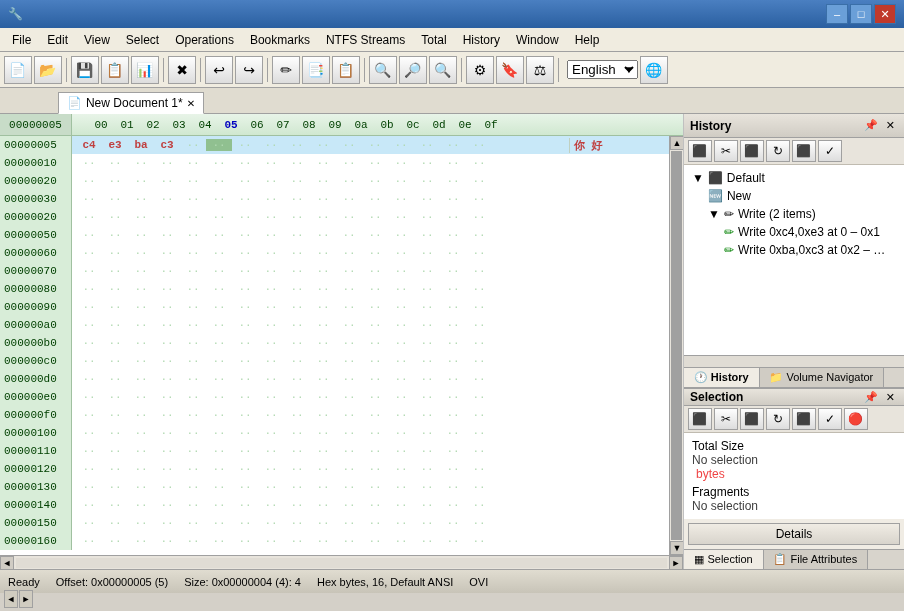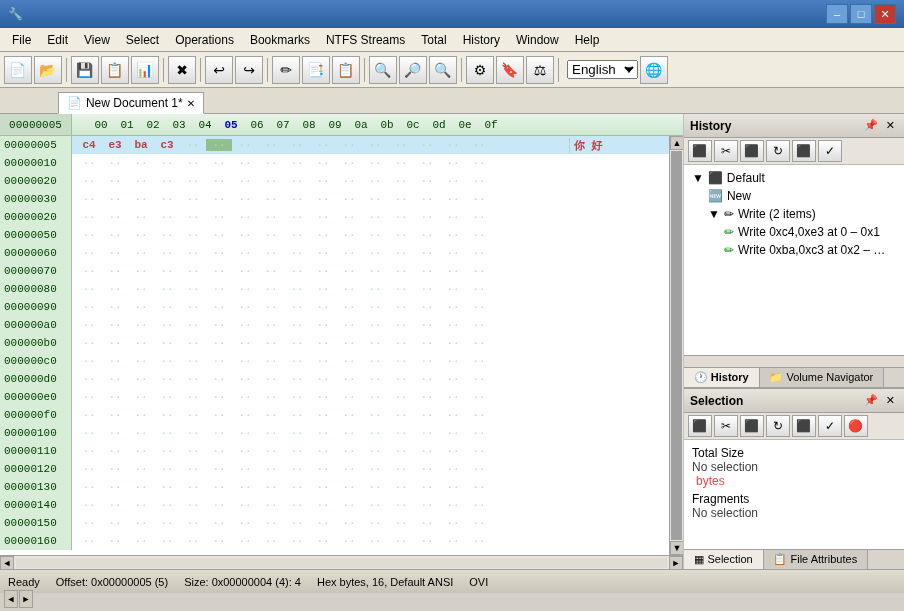--- a/index.html
+++ b/index.html
@@ -1084,20 +1084,21 @@
           <span class="info-label">Total Size</span>
           <span class="info-value">No selection</span>
           <span class="info-unit">bytes</span>
         </div>
         <div class="info-row">
           <span class="info-label">Fragments</span>
           <span class="info-value">No selection</span>
         </div>
       </div>
 
+      <div id="sel-details-btn">Details</div>
 
       <div class="sel-panel-tabs">
         <div class="sel-panel-tab active">
           <span>▦</span>
           <span>Selection</span>
         </div>
         <div class="sel-panel-tab">
           <span>📋</span>
           <span>File Attributes</span>
         </div>

